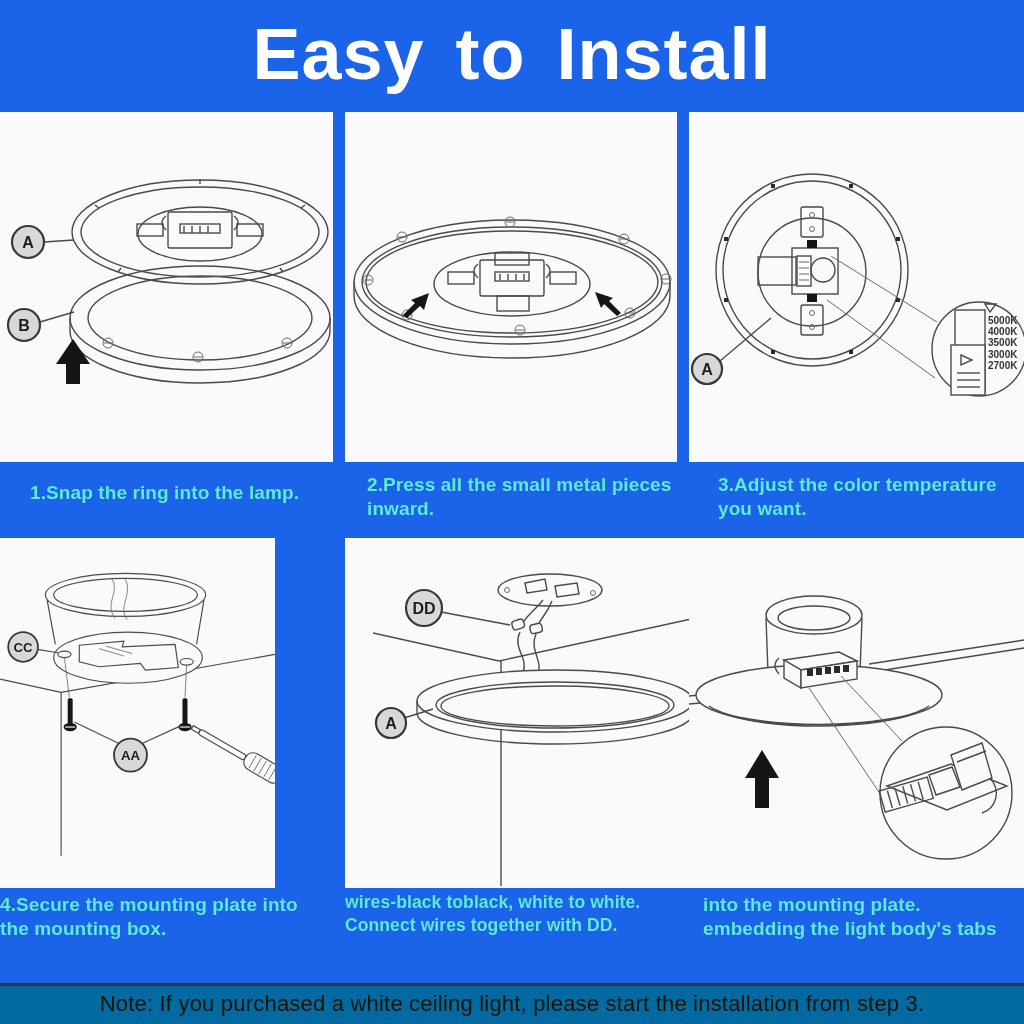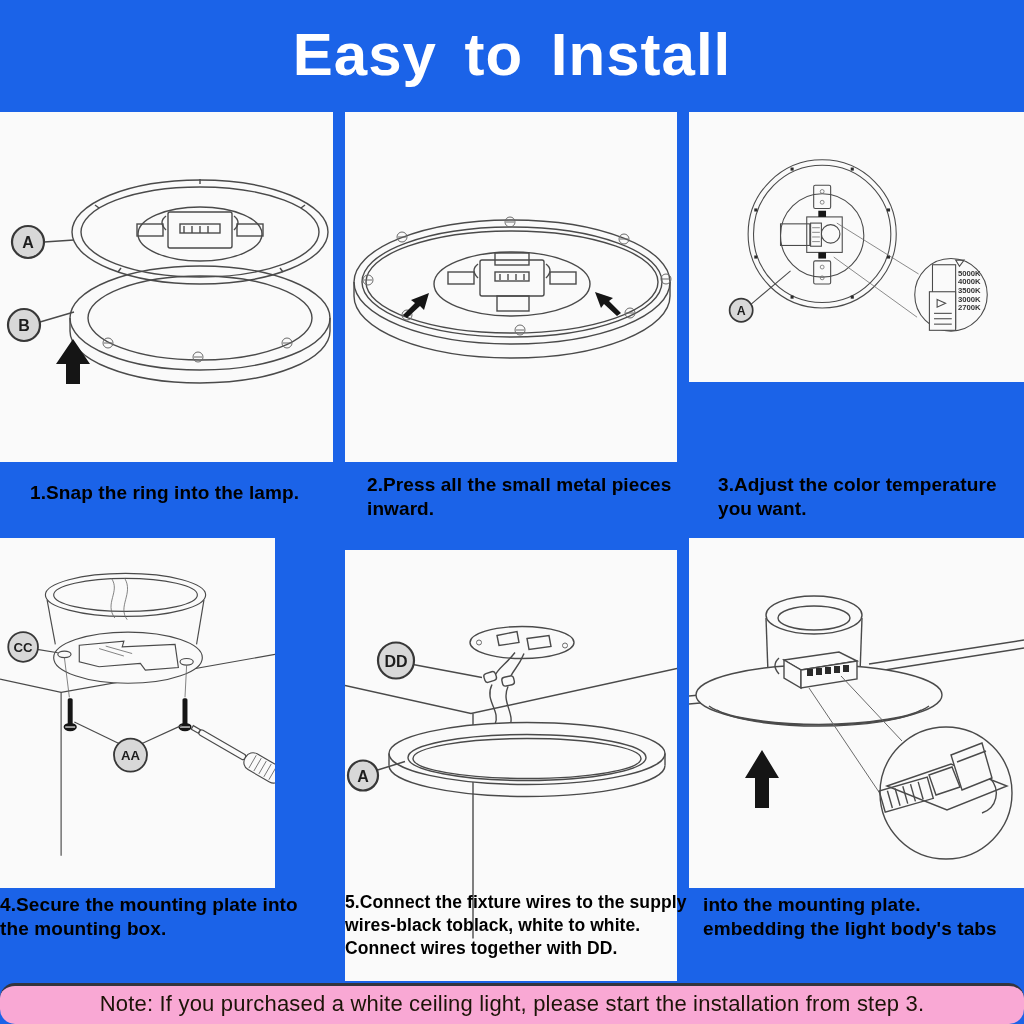--- a/index.html
+++ b/index.html
@@ -3,42 +3,42 @@
 <meta charset="utf-8">
 <style>
   html,body{margin:0;padding:0;background:#ffffff;}
   #canvas{
     position:relative;width:1024px;height:1024px;overflow:hidden;
     background:#1b63e8;
     font-family:"Liberation Sans","DejaVu Sans",sans-serif;
   }
   
   #header{position:absolute;left:0;top:0;width:1024px;height:112px;display:flex;align-items:center;justify-content:center;}
-  #title{color:#ffffff;font-size:60px;font-weight:bold;letter-spacing:1px;word-spacing:10px;margin-top:-4px;}
+  #title{color:#ffffff;font-size:72px;font-weight:bold;letter-spacing:1px;word-spacing:10px;margin-top:-4px;}
   
   .panel{position:absolute;background:#fafafa;}
   #panel-1{left:0;   top:112px;width:333px;height:350px;}
   #panel-2{left:345px;top:112px;width:332px;height:350px;}
-  #panel-3{left:689px;top:112px;width:335px;height:270px;}
+  #panel-3{left:689px;top:112px;width:335px;height:350px;}
   #panel-4{left:0;   top:538px;width:275px;height:350px;}
-  #panel-5{left:345px;top:550px;width:332px;height:431px;}
+  #panel-5{left:345px;top:538px;width:332px;height:350px;padding-left:28px;}
   #panel-6{left:689px;top:538px;width:335px;height:350px;}
   .panel svg{display:block;width:100%;height:100%;}
   
-  .caption{position:absolute;color:#000000;font-size:19px;font-weight:bold;letter-spacing:.1px;}
+  .caption{position:absolute;color:#5eead4;font-size:19px;font-weight:bold;letter-spacing:.1px;}
   .caption .cl{white-space:nowrap;line-height:23.5px;}
   #cap-1{left:30px; top:481px;}
   #cap-2{left:367px;top:473px;}
   #cap-3{left:718px;top:473px;}
   #cap-4{left:0; top:893px;}
   #cap-5{left:345px;top:891px;font-size:17.5px;}
   #cap-5 .cl{line-height:23px;}
   #cap-6{left:703px;top:893px;}
   
-  #note-bar{position:absolute;left:0;top:983px;width:1024px;height:41px;background:#f9a8d4;border-top:3px solid #33343d;box-sizing:border-box;display:flex;align-items:center;justify-content:center;border-radius:15px;}
+  #note-bar{position:absolute;left:0;top:983px;width:1024px;height:41px;background:#0369a1;border-top:3px solid #33343d;box-sizing:border-box;display:flex;align-items:center;justify-content:center;}
   #note-text{color:#1c1408;font-size:22px;letter-spacing:.2px;margin-top:-2px;}
   
   .ln{fill:none;stroke:#4a4a4a;stroke-width:1.4;}
   .lnw{fill:#fafafa;stroke:#4a4a4a;stroke-width:1.4;}
   .thin{fill:none;stroke:#6a6a6a;stroke-width:1;}
   .blk{fill:#151515;stroke:none;}
   .marker{fill:#d8d8d8;stroke:#383838;stroke-width:2.2;}
   .marker-txt{fill:#1d1d1d;font-weight:bold;font-size:16px;text-anchor:middle;font-family:"Liberation Sans",sans-serif;}
   .temp-txt{fill:#333;font-size:10px;font-weight:bold;text-anchor:start;font-family:"Liberation Sans",sans-serif;}
 </style>
@@ -349,21 +349,20 @@
   <div class="caption" id="cap-3">
     <div class="cl">3.Adjust the color temperature</div>
     <div class="cl">you want.</div>
   </div>
 
   <div class="caption" id="cap-4">
     <div class="cl">4.Secure the mounting plate into</div>
     <div class="cl">the mounting box.</div>
   </div>
   <div class="caption" id="cap-5">
-    <div class="cl">5.Connect the fixture wires to the supply</div>
     <div class="cl">wires-black toblack, white to white.</div>
     <div class="cl">Connect wires together with DD.</div>
   </div>
   <div class="caption" id="cap-6">
     <div class="cl">into the mounting plate.</div>
     <div class="cl">embedding the light body's tabs</div>
   </div>
 
   <div id="note-bar">
     <div id="note-text">Note: If you purchased a white ceiling light, please start the installation from step 3.</div>

